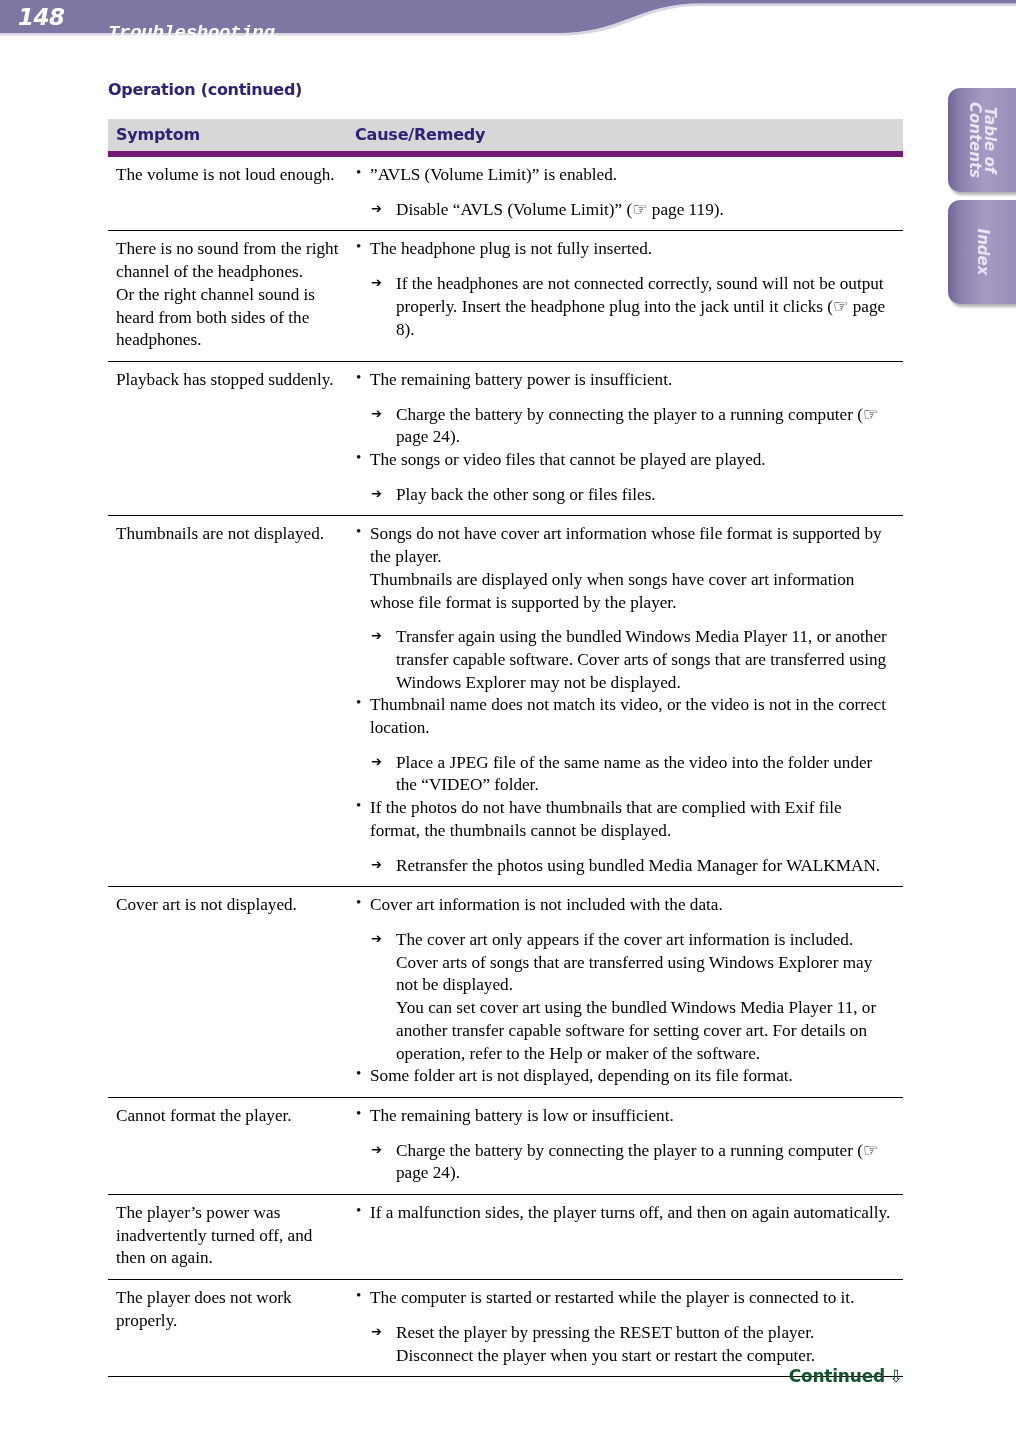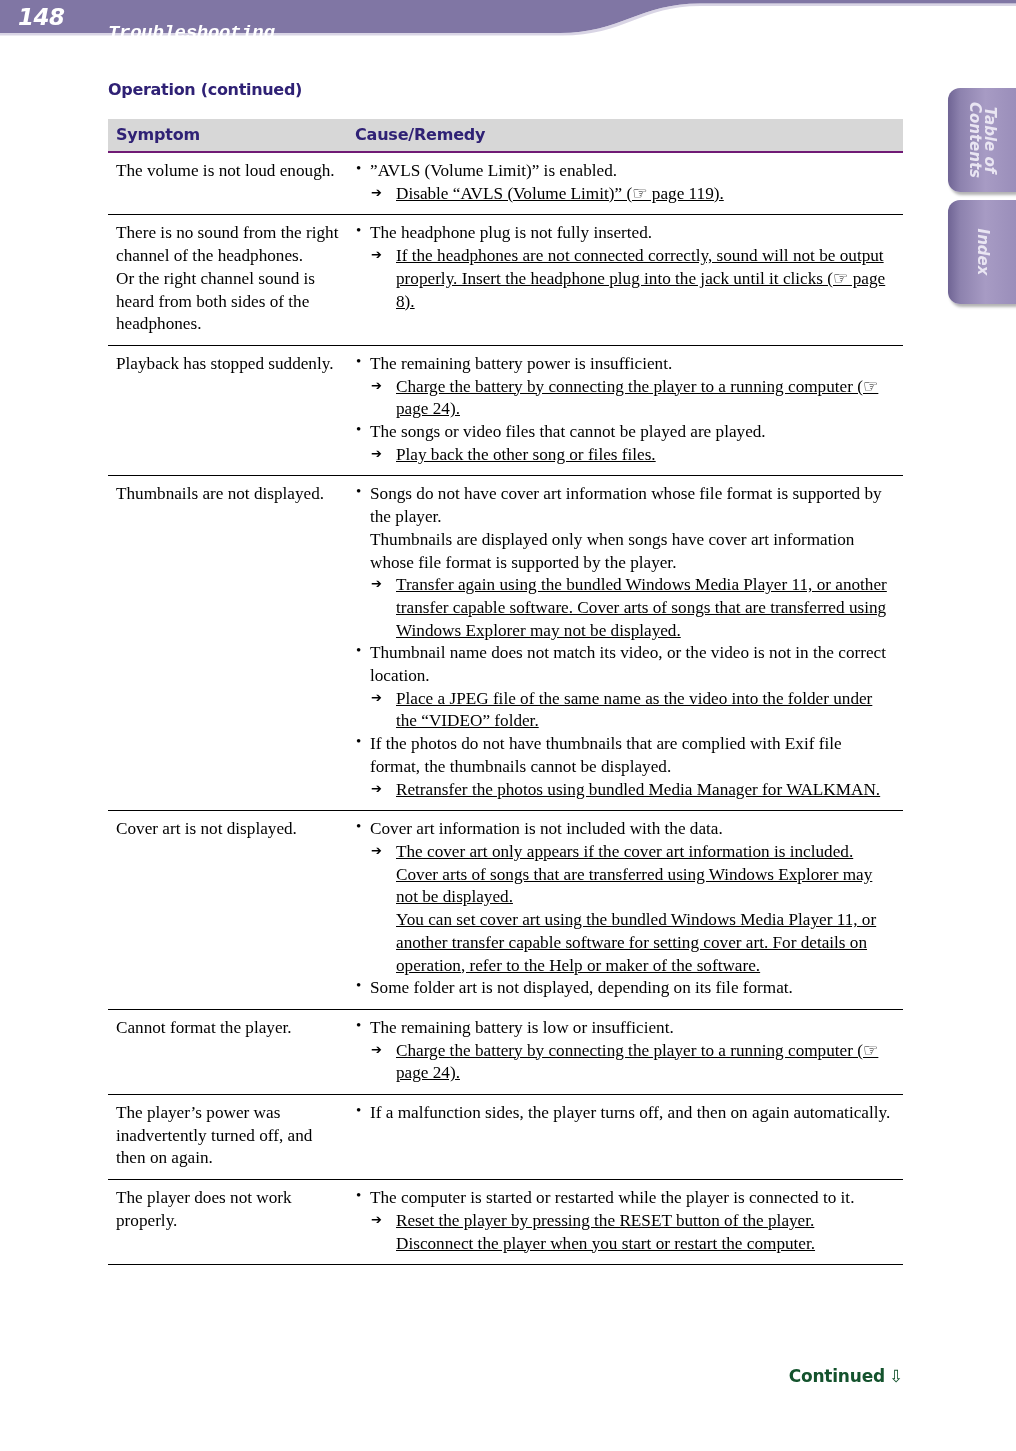--- a/index.html
+++ b/index.html
@@ -100,21 +100,21 @@
     background: #d7d7d7;
     color: #2f2175;
     font-family: "DejaVu Sans", sans-serif;
     font-weight: bold;
     font-size: 16px;
     text-align: left;
     padding: 6px 8px 7px 8px;
     border: none;
     letter-spacing: -0.2px;
   }
-  table.tshoot thead tr { border-bottom: 2px solid #701a75; }
+  table.tshoot thead tr { border-bottom: 6px solid #701a75; }
 
   table.tshoot tbody td {
     vertical-align: top;
     padding: 7px 8px 9px 8px;
     border-top: 1.2px solid #000;
     font-size: 17.2px;
     line-height: 1.32;
   }
   table.tshoot tbody tr:first-child td { border-top: none; }
   table.tshoot tbody tr:last-child td { border-bottom: 1.8px solid #000; }
@@ -128,22 +128,21 @@
     content: "\2022";
     position: absolute;
     left: 1px;
     top: -1px;
     font-size: 15px;
   }
   ul.causes > li + li { margin-top: 0px; }
   .remedy {
     position: relative;
     padding-left: 26px;
-    margin-top: 0px;
-    text-decoration: underline;
+    margin-top: 12px;
   }
   .remedy::before {
     content: "\2794";
     position: absolute;
     left: 1px;
     top: 1px;
     font-family: "DejaVu Sans", sans-serif;
     font-size: 13px;
     font-weight: normal;
   }

